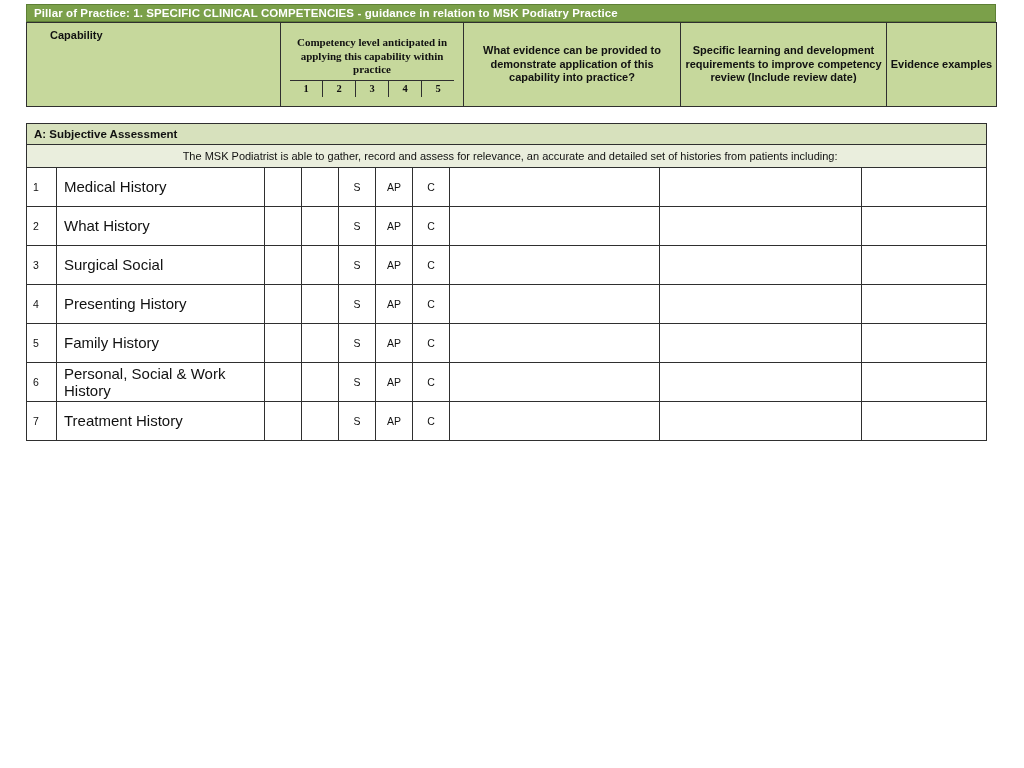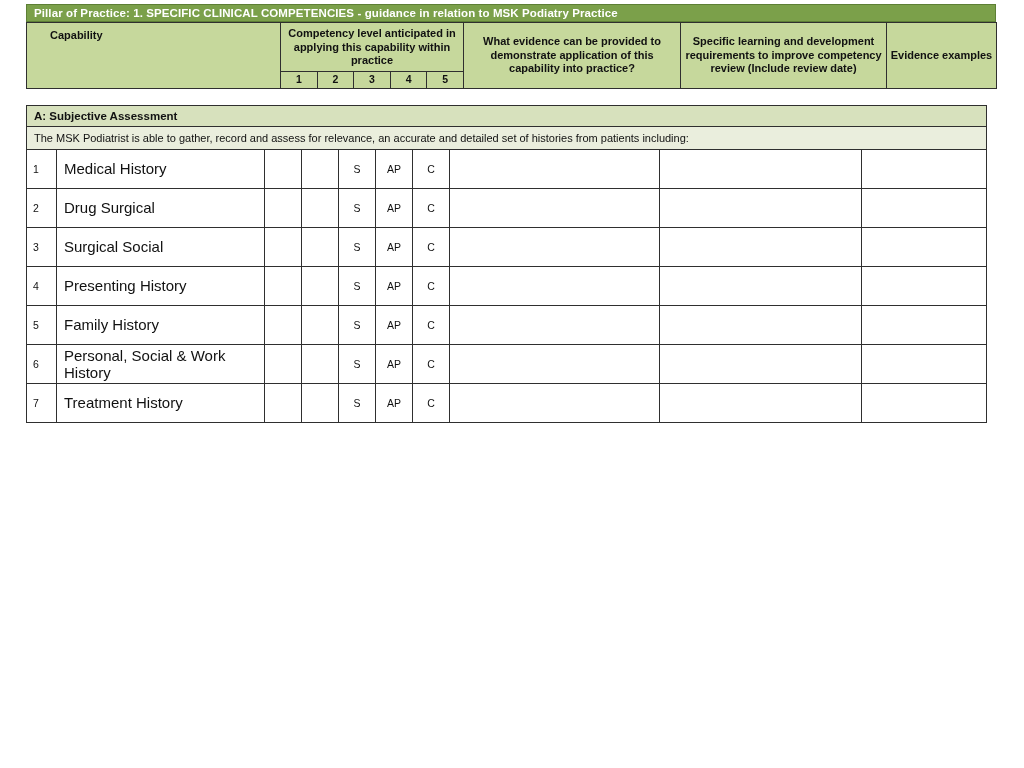--- a/index.html
+++ b/index.html
@@ -58,21 +58,22 @@
     padding: 2px 3px;
     line-height: 13.5px;
   }
   .header-table td.cap {
     text-align: left;
     vertical-align: top;
     padding-top: 6px;
     padding-left: 23px;
   }
   .header-table td.nogap {
-    padding: 0;
+    padding: 9px;
+    font-family: Liberation Serif, serif;
   }
 
   .lvl-wrap {
     display: block;
   }
   .lvl-title {
     padding: 4px 2px 3px 2px;
     line-height: 13.5px;
     border-bottom: 1px solid #2f2f2f;
   }
@@ -135,21 +136,21 @@
     font-weight: bold;
     text-align: left;
     padding-left: 7px;
     color: #111111;
   }
   tr.section-desc td {
     background: #eaeedd;
     height: 22px;
     font-size: 11px;
     font-weight: normal;
-    text-align: left;
+    text-align: center;
     padding-left: 7px;
     color: #111111;
   }
 </style>
 </head>
 <body>
 
 <div class="sheet">
 
   <div class="title-bar">Pillar of Practice: 1. SPECIFIC CLINICAL COMPETENCIES - guidance in relation to MSK Podiatry Practice</div>
@@ -215,21 +216,21 @@
         <td class="mark">S</td>
         <td class="mark">AP</td>
         <td class="mark">C</td>
         <td></td>
         <td></td>
         <td></td>
       </tr>
 
       <tr>
         <td class="num">2</td>
-        <td class="name">Drug Surgical</td>
+        <td class="name">What History</td>
         <td class="mark"></td>
         <td class="mark"></td>
         <td class="mark">S</td>
         <td class="mark">AP</td>
         <td class="mark">C</td>
         <td></td>
         <td></td>
         <td></td>
       </tr>
 

